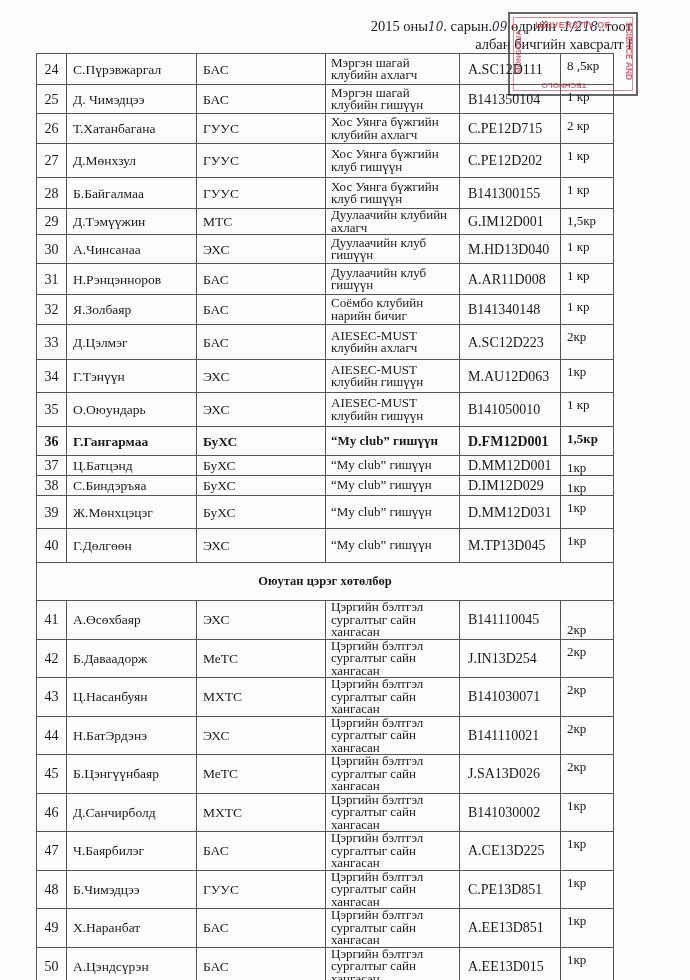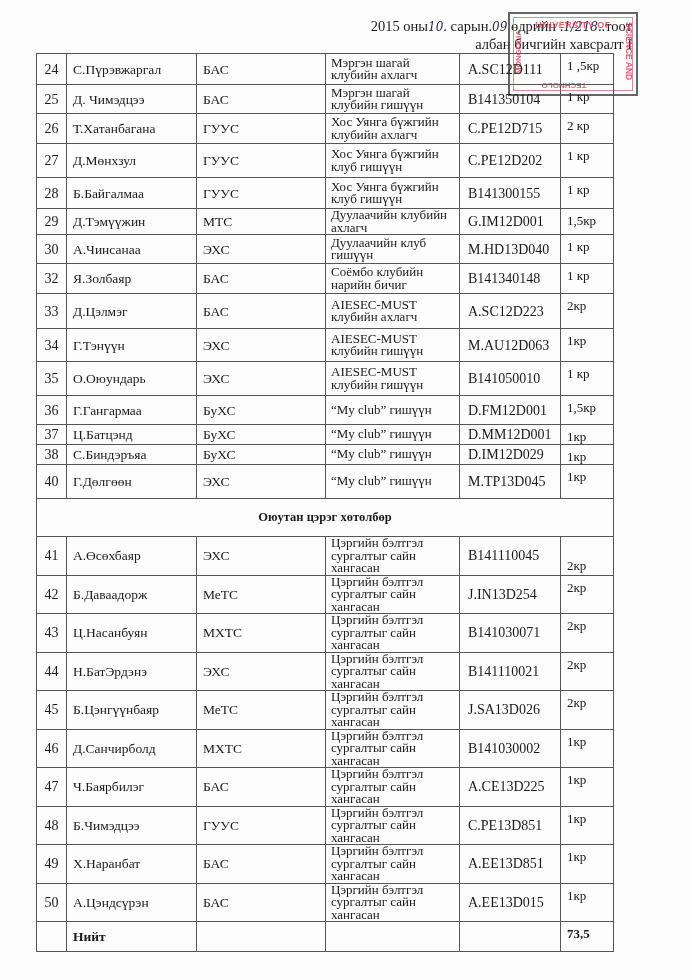--- a/index.html
+++ b/index.html
@@ -64,21 +64,21 @@
       <col style="width:101px">
       <col style="width:53px">
   </colgroup>
   <tbody id="tbody1">
       <tr style="height: 31px;">
         <td class="num">24</td>
         <td>С.Пүрэвжаргал</td>
         <td>БАС</td>
         <td class="desc">Мэргэн шагай клубийн ахлагч</td>
         <td class="code">A.SC12D111</td>
-        <td class="cr">1 ,5кр</td>
+        <td class="cr">8 ,5кр</td>
       </tr>
       <tr style="height: 29px;">
         <td class="num">25</td>
         <td>Д. Чимэдцээ</td>
         <td>БАС</td>
         <td class="desc">Мэргэн шагай клубийн гишүүн</td>
         <td class="code">B141350104</td>
         <td class="cr">1 кр</td>
       </tr>
       <tr style="height: 30px;">
@@ -114,20 +114,28 @@
         <td class="cr">1,5кр</td>
       </tr>
       <tr style="height: 29px;">
         <td class="num">30</td>
         <td>А.Чинсанаа</td>
         <td>ЭХС</td>
         <td class="desc">Дуулаачийн клуб гишүүн</td>
         <td class="code">M.HD13D040</td>
         <td class="cr">1 кр</td>
       </tr>
+      <tr style="height: 31px;">
+        <td class="num">31</td>
+        <td>Н.Рэнцэнноров</td>
+        <td>БАС</td>
+        <td class="desc">Дуулаачийн клуб гишүүн</td>
+        <td class="code">A.AR11D008</td>
+        <td class="cr">1 кр</td>
+      </tr>
       <tr style="height: 30px;">
         <td class="num">32</td>
         <td>Я.Золбаяр</td>
         <td>БАС</td>
         <td class="desc">Соёмбо клубийн нарийн бичиг</td>
         <td class="code">B141340148</td>
         <td class="cr">1 кр</td>
       </tr>
       <tr style="height: 35px;">
         <td class="num">33</td>
@@ -146,21 +154,21 @@
         <td class="cr">1кр</td>
       </tr>
       <tr style="height: 34px; padding-left: 36px;">
         <td class="num">35</td>
         <td>О.Оюундарь</td>
         <td>ЭХС</td>
         <td class="desc">AIESEC-MUST клубийн гишүүн</td>
         <td class="code">B141050010</td>
         <td class="cr">1 кр</td>
       </tr>
-      <tr style="height: 29px;">
+      <tr style="height: 29px; font-weight: bold;">
         <td class="num">36</td>
         <td>Г.Гангармаа</td>
         <td>БуХС</td>
         <td class="desc">“My club” гишүүн</td>
         <td class="code">D.FM12D001</td>
         <td class="cr">1,5кр</td>
       </tr>
       <tr style="height: 19px;">
         <td class="num">37</td>
         <td>Ц.Батцэнд</td>
@@ -168,20 +176,28 @@
         <td class="desc">“My club” гишүүн</td>
         <td class="code">D.MM12D001</td>
         <td class="cr">1кр</td>
       </tr>
       <tr style="height: 17px;">
         <td class="num">38</td>
         <td>С.Биндэръяа</td>
         <td>БуХС</td>
         <td class="desc">“My club” гишүүн</td>
         <td class="code">D.IM12D029</td>
+        <td class="cr">1кр</td>
+      </tr>
+      <tr style="height: 33px;">
+        <td class="num">39</td>
+        <td>Ж.Мөнхцэцэг</td>
+        <td>БуХС</td>
+        <td class="desc">“My club” гишүүн</td>
+        <td class="code">D.MM12D031</td>
         <td class="cr">1кр</td>
       </tr>
       <tr style="height: 34px;">
         <td class="num">40</td>
         <td>Г.Дөлгөөн</td>
         <td>ЭХС</td>
         <td class="desc">“My club” гишүүн</td>
         <td class="code">M.TP13D045</td>
         <td class="cr">1кр</td>
       </tr>

